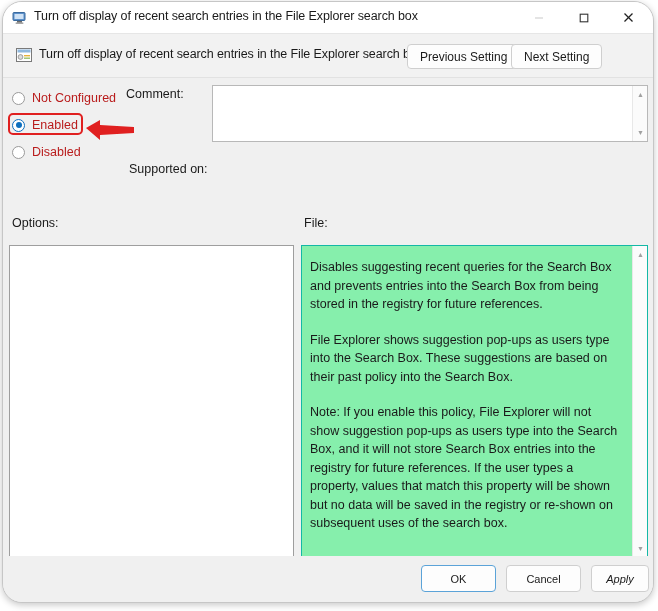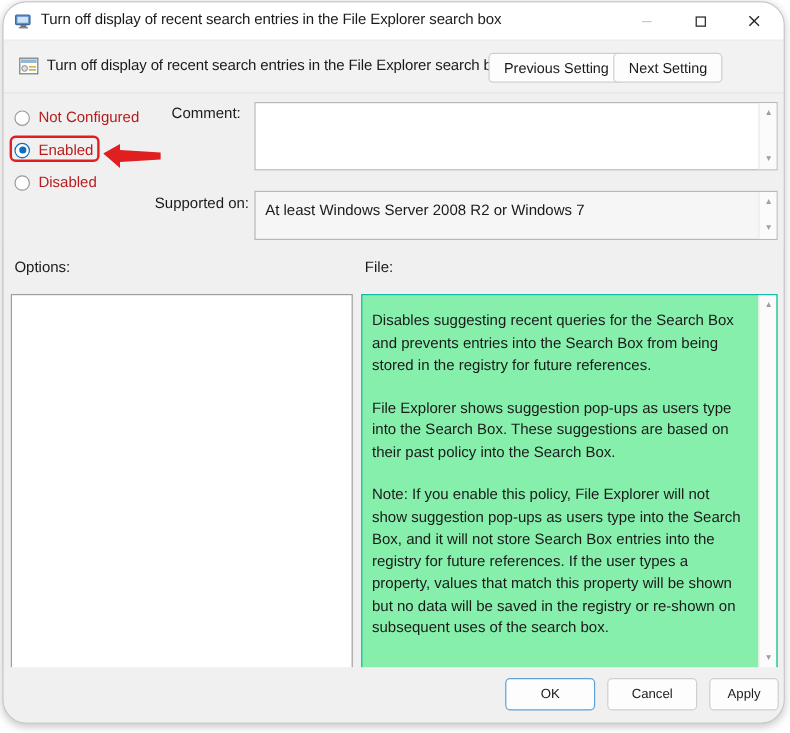--- a/index.html
+++ b/index.html
@@ -174,21 +174,21 @@
     height: 22px;
     pointer-events: none;
   }
 
   .field-label {
     position: absolute;
     font-size: 12.5px;
     color: #1a1a1a;
     white-space: nowrap;
   }
-  #label-comment { left: 140px; top: 9px; }
+  #label-comment { left: 123px; top: 9px; }
   #label-supported { left: 126px; top: 84px; }
 
   .textbox {
     position: absolute;
     background: #ffffff;
     border: 1px solid #b8b8b8;
     box-sizing: border-box;
   }
   #box-comment  { left: 209px; top: 7px;  width: 436px; height: 57px; }
   #box-supported{ left: 209px; top: 81px; width: 436px; height: 41px; background:#f6f6f6; }
@@ -290,21 +290,21 @@
     font-family: "Liberation Sans", sans-serif;
     font-size: 11px;
     color: #1a1a1a;
     cursor: default;
   }
   #btn-ok {
     left: 418px;
     border: 1.5px solid #5ba3d8;
   }
   #btn-cancel { left: 503px; }
-  #btn-apply  { left: 588px; width: 58px; }
+  #btn-apply  { left: 588px; width: 58px; font-style: italic; }
 </style>
 </head>
 <body>
 
 <div id="window">
 
   <div id="titlebar">
     <span id="title-icon">
       <svg width="16" height="16" viewBox="0 0 16 16">
         <rect x="1" y="2.5" width="12" height="8" rx="1" fill="#5b8fc9" stroke="#3a6a9e" stroke-width="1"></rect>
@@ -367,27 +367,20 @@
 
     <span class="field-label" id="label-comment">Comment:</span>
     <div class="textbox" id="box-comment">
       <div class="vscroll">
         <span class="arrow up">▲</span>
         <span class="arrow down">▼</span>
       </div>
     </div>
 
     <span class="field-label" id="label-supported">Supported on:</span>
-    <div class="textbox" id="box-supported">
-      <span class="supported-text">At least Windows Server 2008 R2 or Windows 7</span>
-      <div class="vscroll">
-        <span class="arrow up">▲</span>
-        <span class="arrow down">▼</span>
-      </div>
-    </div>
   </div>
 
   <div id="enabled-highlight"></div>
   <svg id="enabled-arrow" viewBox="0 0 48 22">
     <polygon points="0,10 14,2 14,7 48,9 48,15 14,17 14,22" fill="#e02020"></polygon>
   </svg>
 
   <span id="label-options">Options:</span>
   <span id="label-help">File:</span>
 

